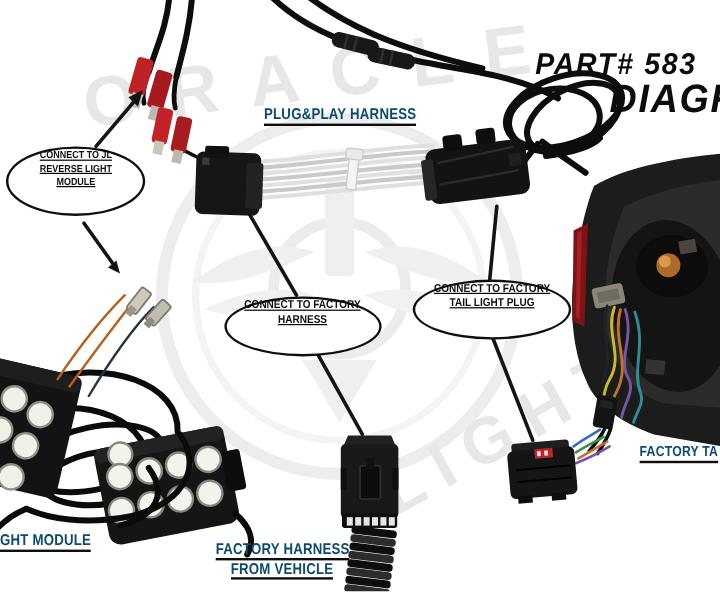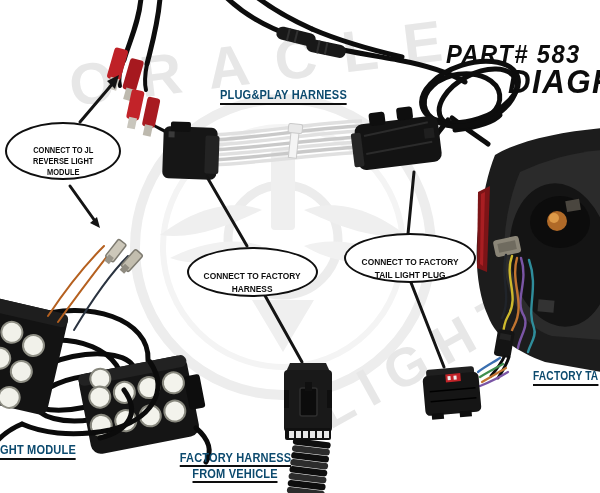--- a/index.html
+++ b/index.html
@@ -8,21 +8,21 @@
     overflow:hidden; font-family:"Liberation Sans", sans-serif;
   }
   .scene { position:absolute; left:0; top:0; }
   svg text { font-family:"Liberation Sans", sans-serif; font-weight:bold; }
   .lbl { position:absolute; font-weight:700; color:#0c4a6e; white-space:nowrap; }
   .cond { display:inline-block; transform:scaleX(.85); transform-origin:left top; letter-spacing:.2px; }
   .condc { display:block; transform:scaleX(.85); transform-origin:center top; letter-spacing:.2px; }
   .u { display:inline-block; border-bottom:2.5px solid #0e0e0e; padding-bottom:1px; }
   .oval {
     position:absolute; border:2.5px solid #0f0f0f; border-radius:50%; background:#ffffff;
-    display:flex; align-items:flex-end; justify-content:center; text-align:center;
+    display:flex; align-items:flex-start; justify-content:center; text-align:center;text-decoration:underline;
   }
   .oval .txt { font-weight:700; color:#0e0e0e; white-space:pre-line; line-height:1.3; transform:scaleX(.88); }
   .part { position:absolute; font-style:italic; font-weight:800; color:#0c0c0c; white-space:nowrap; letter-spacing:1.5px; }
   .part .sq { display:inline-block; transform:scaleX(.95); transform-origin:left top; }
 </style>
 </head>
 <body>
 
 <div class="stage">
 

